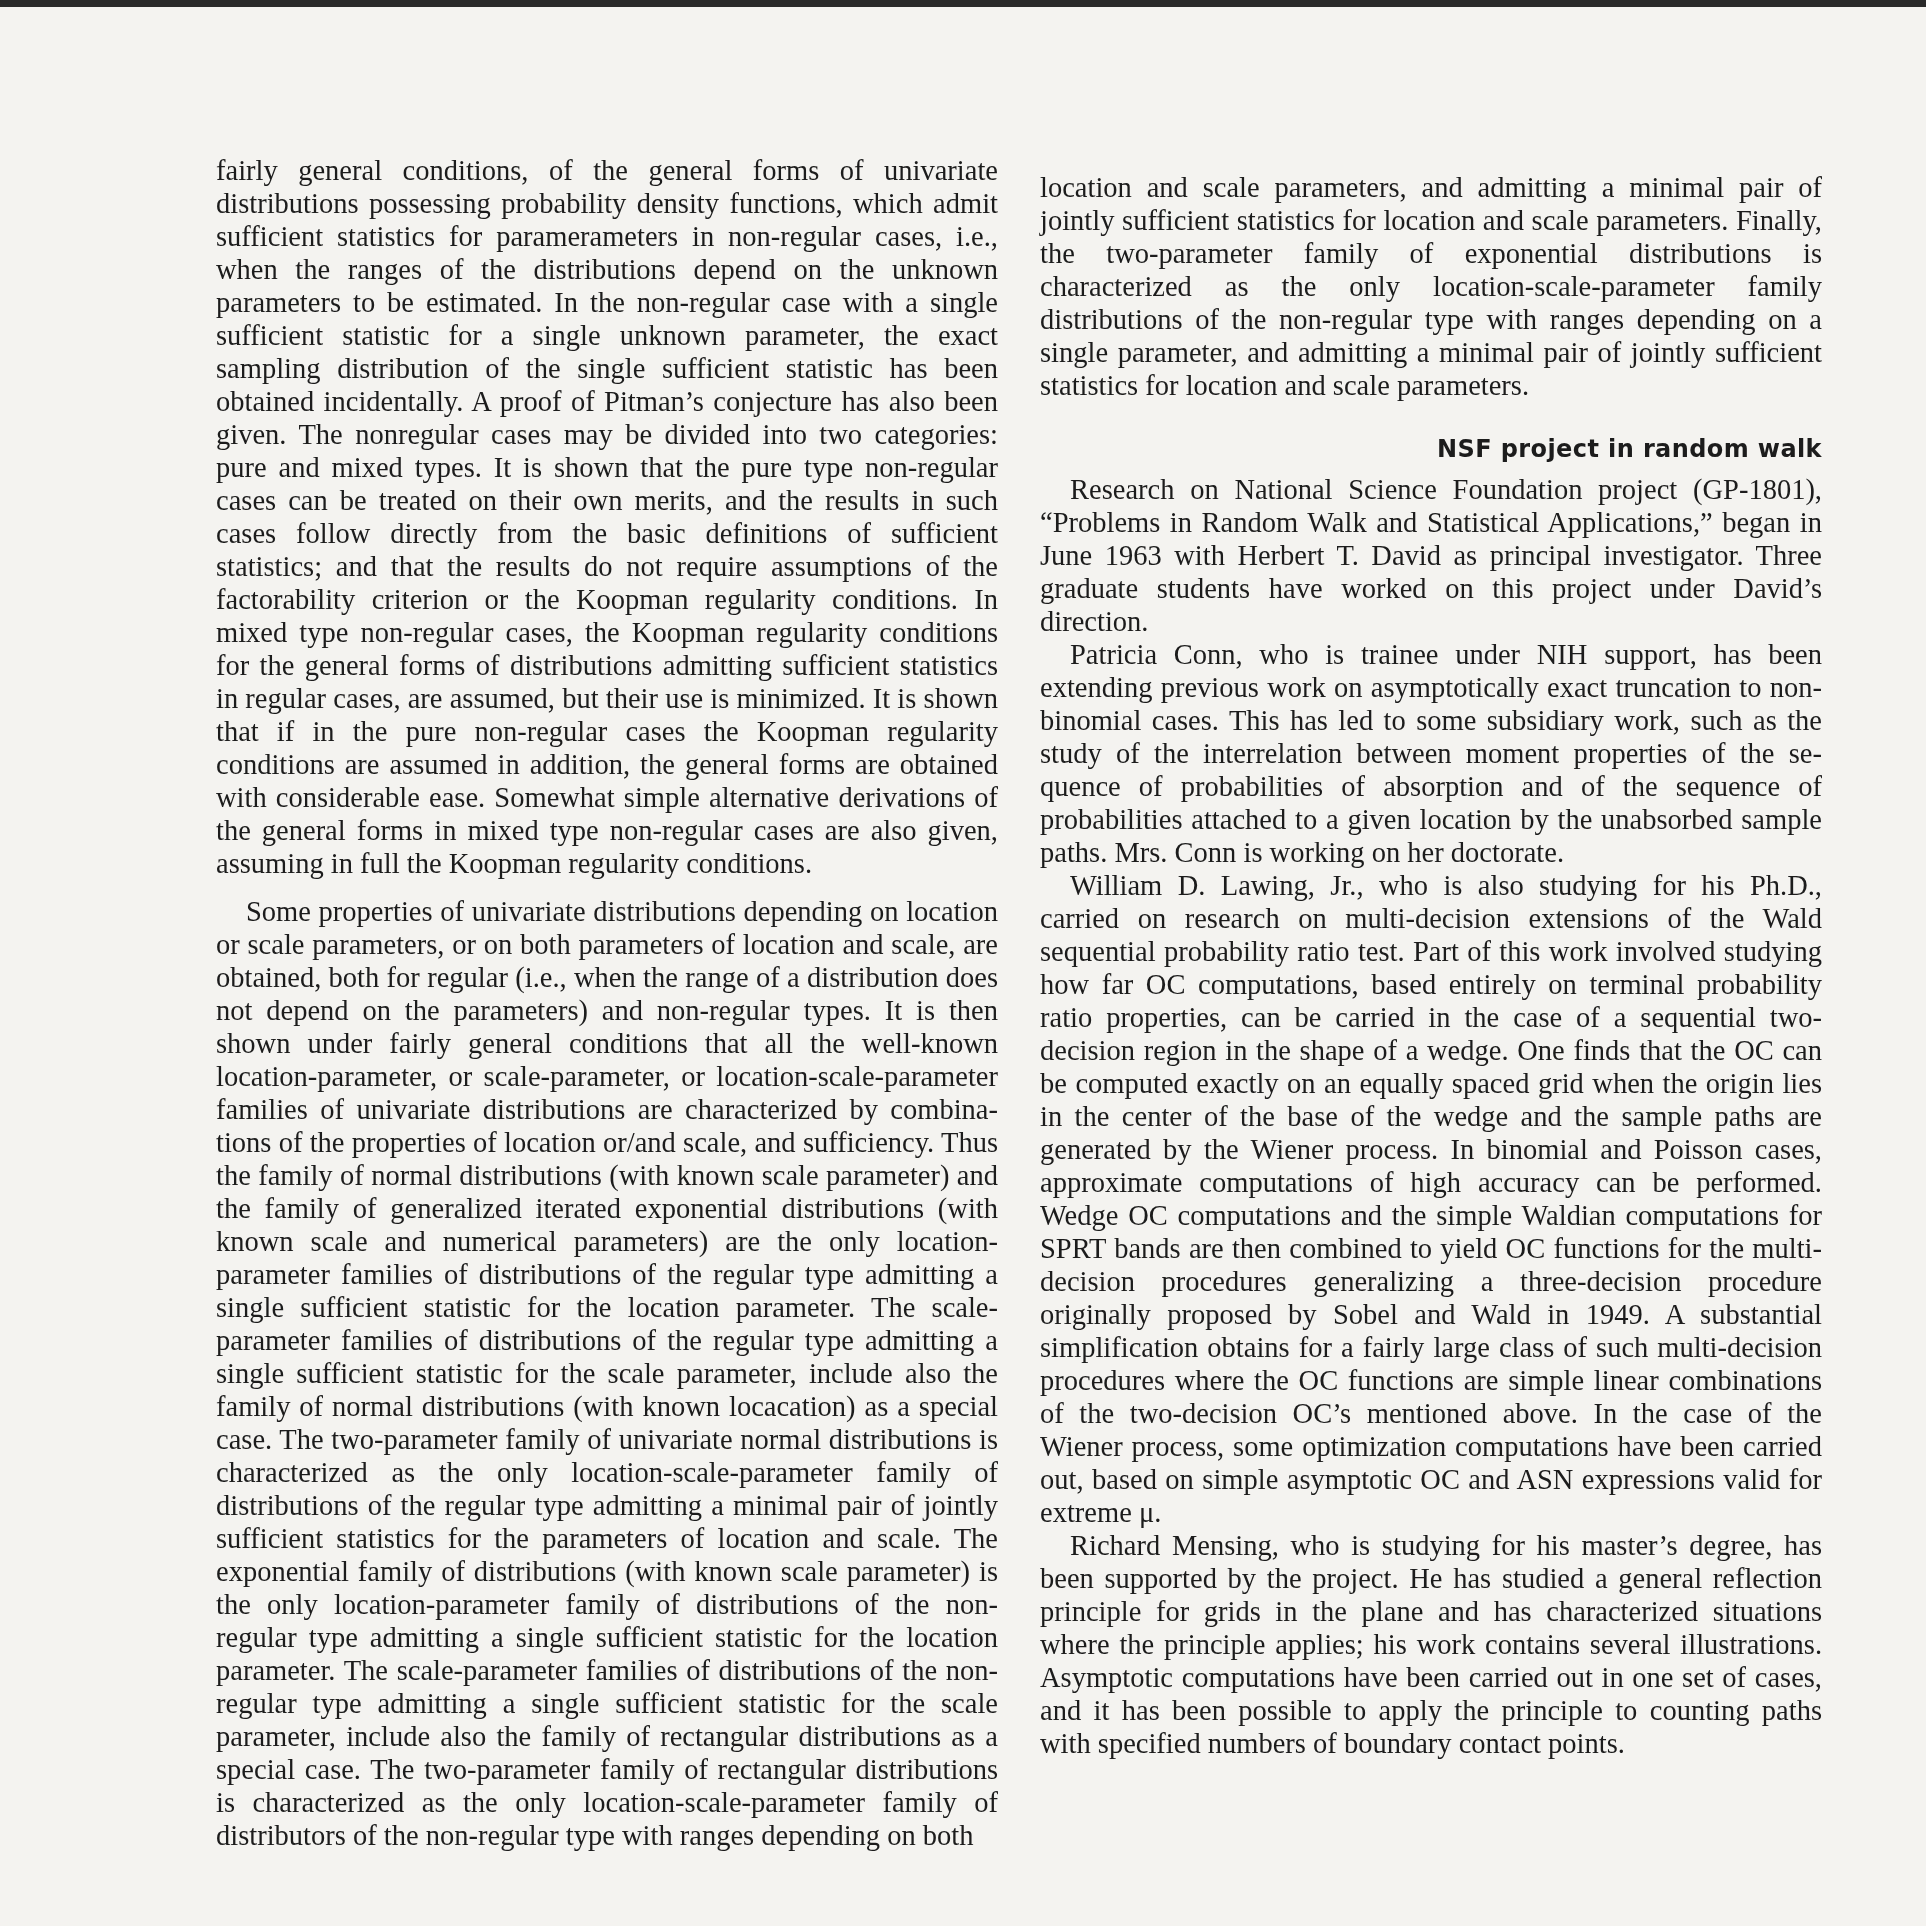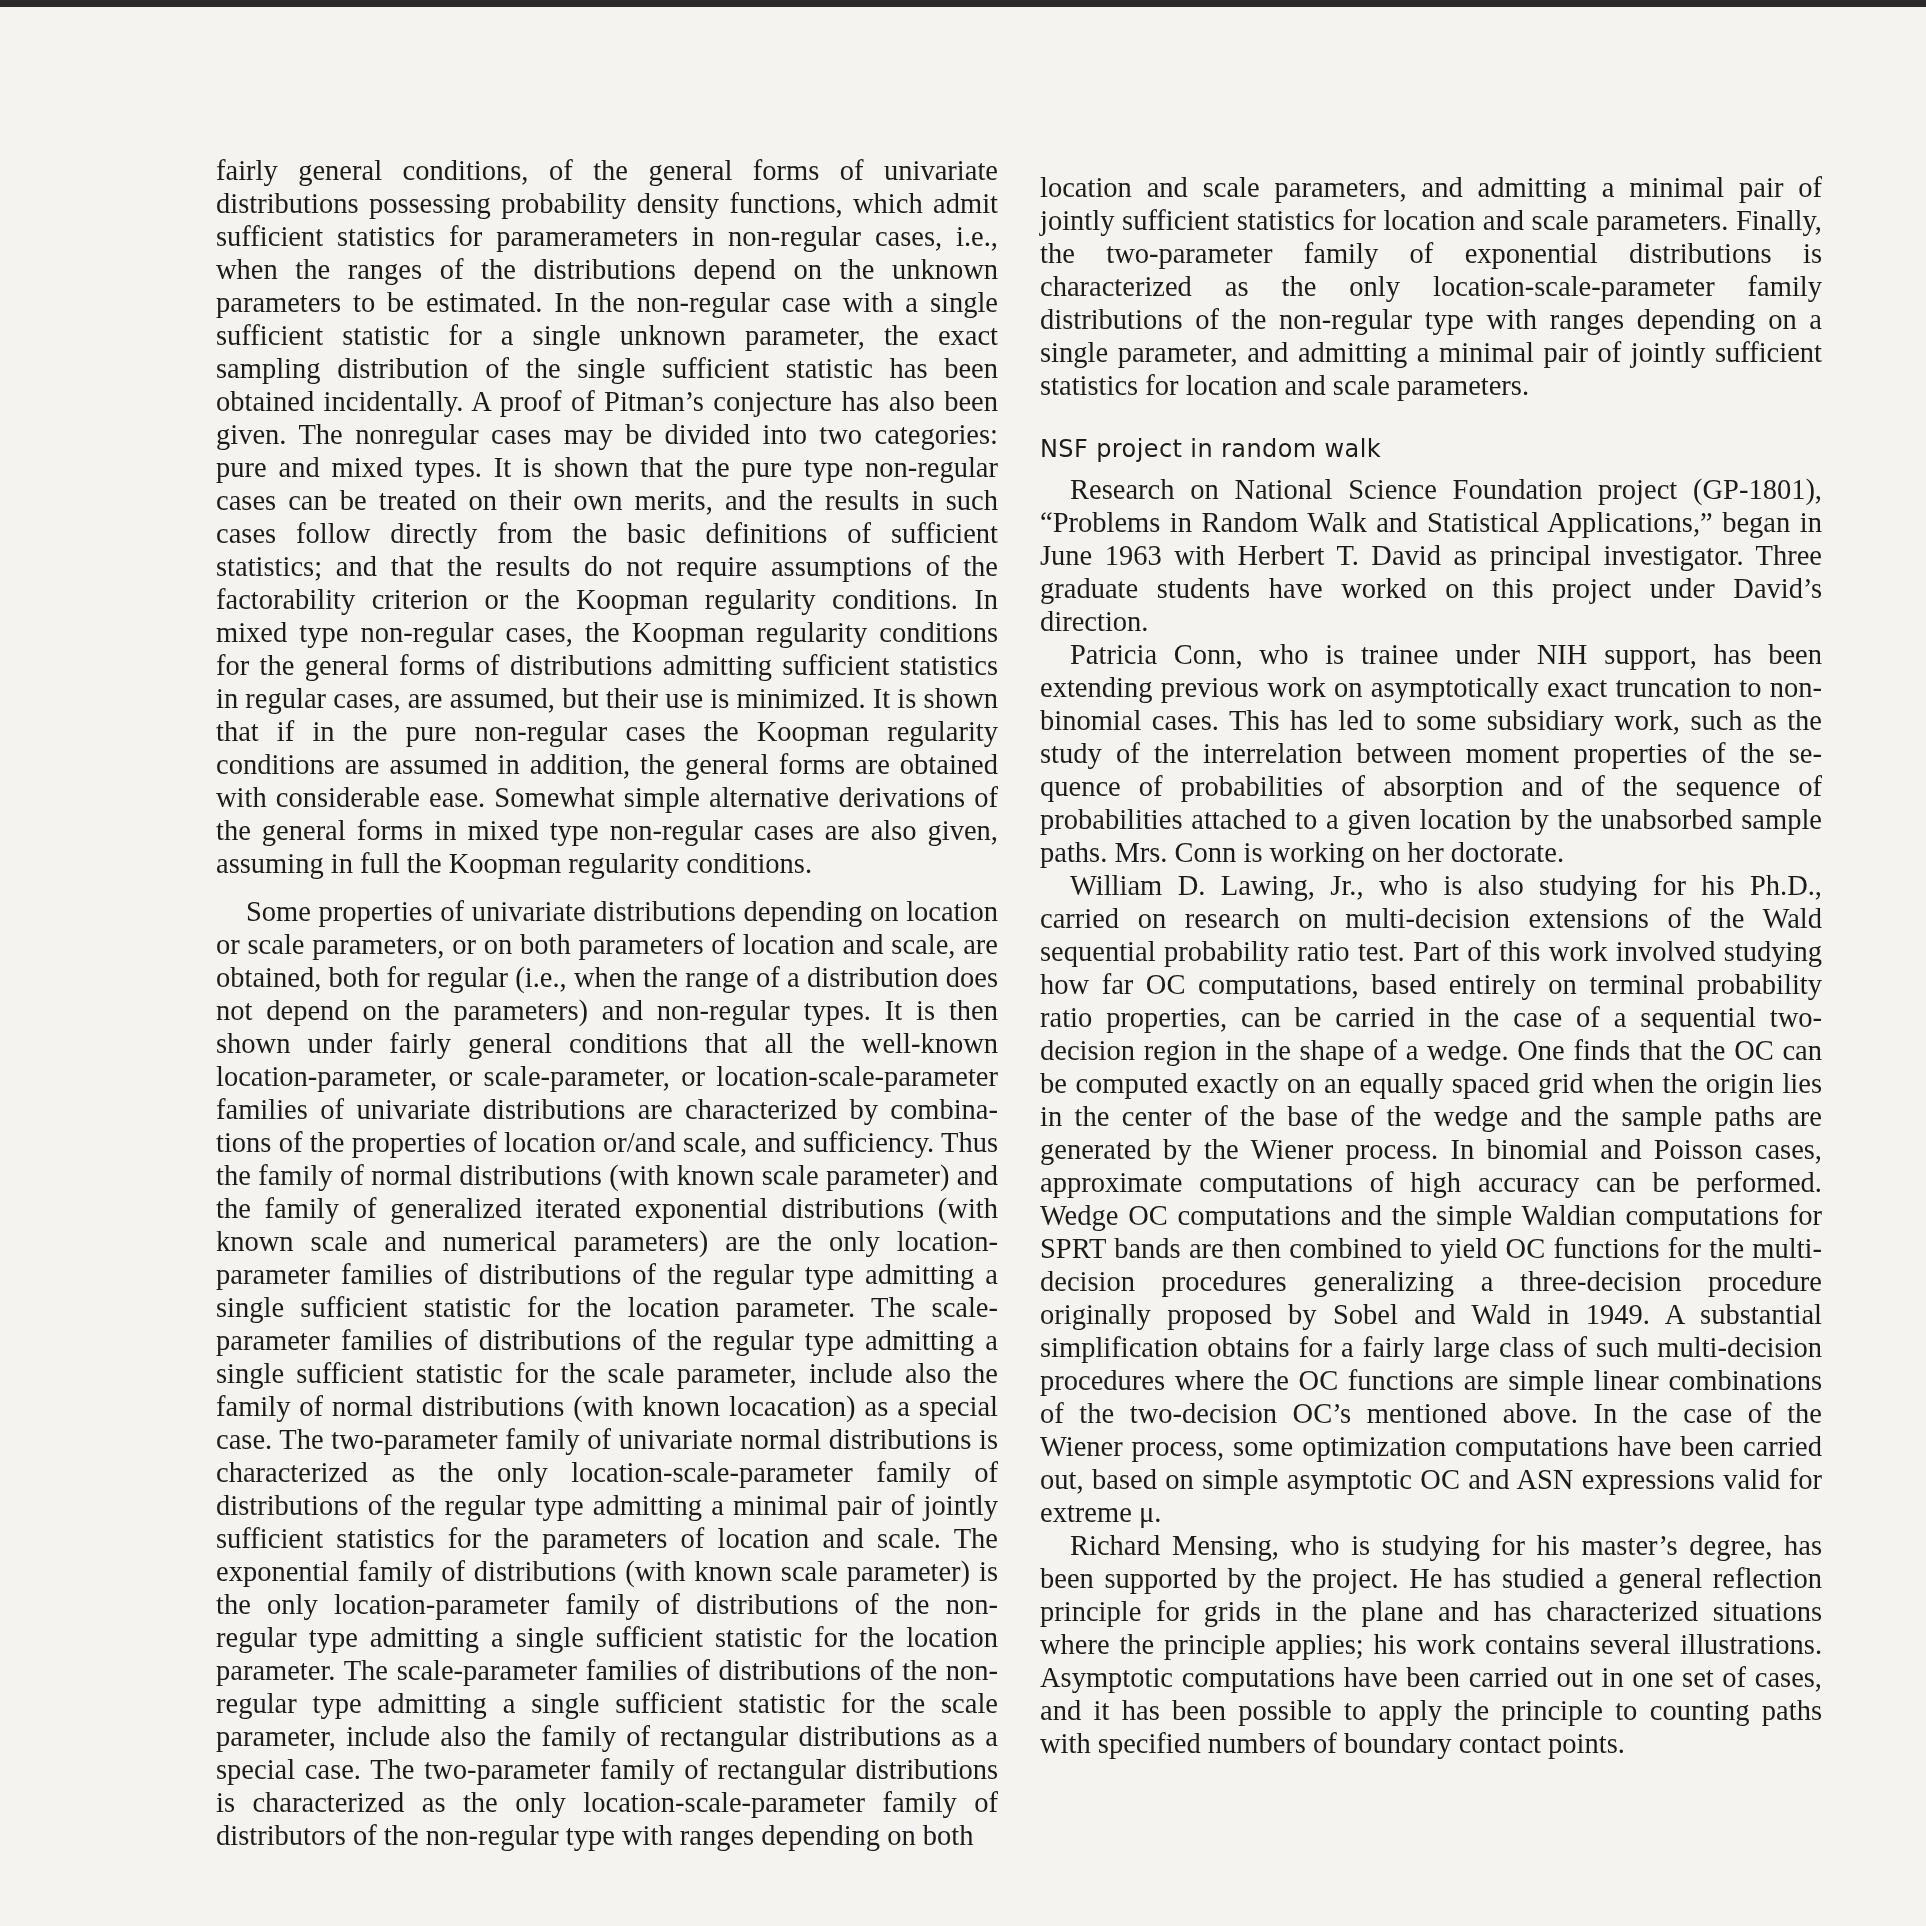--- a/index.html
+++ b/index.html
@@ -16,22 +16,22 @@
     font-size: 28.5px; line-height: 33px;
     text-align: justify; hyphens: manual;
   }
   .col-left { left: 216px; }
   .col-right { left: 1040px; top: 171px; }
   .column p { margin: 0; text-indent: 0; }
   .column p.indent { text-indent: 30px; }
   .column p.gap { margin-top: 15px; }
   .heading {
     font-family: "DejaVu Sans", "Liberation Sans", sans-serif;
-    font-weight: normal; font-size: 24px; line-height: 32px;
-    text-align: left; margin: 31px 0 7.7px 0; letter-spacing: 0.4px;
+    font-weight: bold; font-size: 24px; line-height: 32px;
+    text-align: right; margin: 31px 0 7.7px 0; letter-spacing: 0.4px;
   }
 </style>
 </head>
 <body>
 
 <div class="top-edge"></div>
 
 <div class="column col-left">
   <p>fairly general conditions, of the general forms of univariate distributions possessing probability density functions, which admit sufficient statistics for param­erameters in non-regular cases, i.e., when the ranges of the distributions depend on the unknown parameters to be estimated. In the non-regular case with a single sufficient statistic for a single unknown parameter, the exact sampling distribution of the single sufficient statistic has been obtained incidentally. A proof of Pitman’s conjecture has also been given. The non­regular cases may be divided into two categories: pure and mixed types. It is shown that the pure type non-regular cases can be treated on their own merits, and the results in such cases follow directly from the basic definitions of sufficient statistics; and that the results do not require assumptions of the factorability criterion or the Koopman regularity conditions. In mixed type non-regular cases, the Koopman regular­ity conditions for the general forms of distributions admitting sufficient statistics in regular cases, are as­sumed, but their use is minimized. It is shown that if in the pure non-regular cases the Koopman regularity conditions are assumed in addition, the general forms are obtained with considerable ease. Somewhat sim­ple alternative derivations of the general forms in mixed type non-regular cases are also given, assum­ing in full the Koopman regularity conditions.</p>
   <p class="indent gap">Some properties of univariate distributions depend­ing on location or scale parameters, or on both param­eters of location and scale, are obtained, both for regular (i.e., when the range of a distribution does not depend on the parameters) and non-regular types. It is then shown under fairly general conditions that all the well-known location-parameter, or scale-pa­rameter, or location-scale-parameter families of uni­variate distributions are characterized by combina­tions of the properties of location or/and scale, and sufficiency. Thus the family of normal distributions (with known scale parameter) and the family of generalized iterated exponential distributions (with known scale and numerical parameters) are the only location-parameter families of distributions of the regular type admitting a single sufficient statistic for the location parameter. The scale-parameter families of distributions of the regular type admitting a single sufficient statistic for the scale parameter, include also the family of normal distributions (with known loca­cation) as a special case. The two-parameter family of univariate normal distributions is characterized as the only location-scale-parameter family of distribu­tions of the regular type admitting a minimal pair of jointly sufficient statistics for the parameters of loca­tion and scale. The exponential family of distri­butions (with known scale parameter) is the only location-parameter family of distributions of the non-regular type admitting a single sufficient statistic for the location parameter. The scale-parameter families of distributions of the non-regular type admitting a single sufficient statistic for the scale parameter, in­clude also the family of rectangular distributions as a special case. The two-parameter family of rectan­gular distributions is characterized as the only loca­tion-scale-parameter family of distributors of the non-regular type with ranges depending on both</p>

